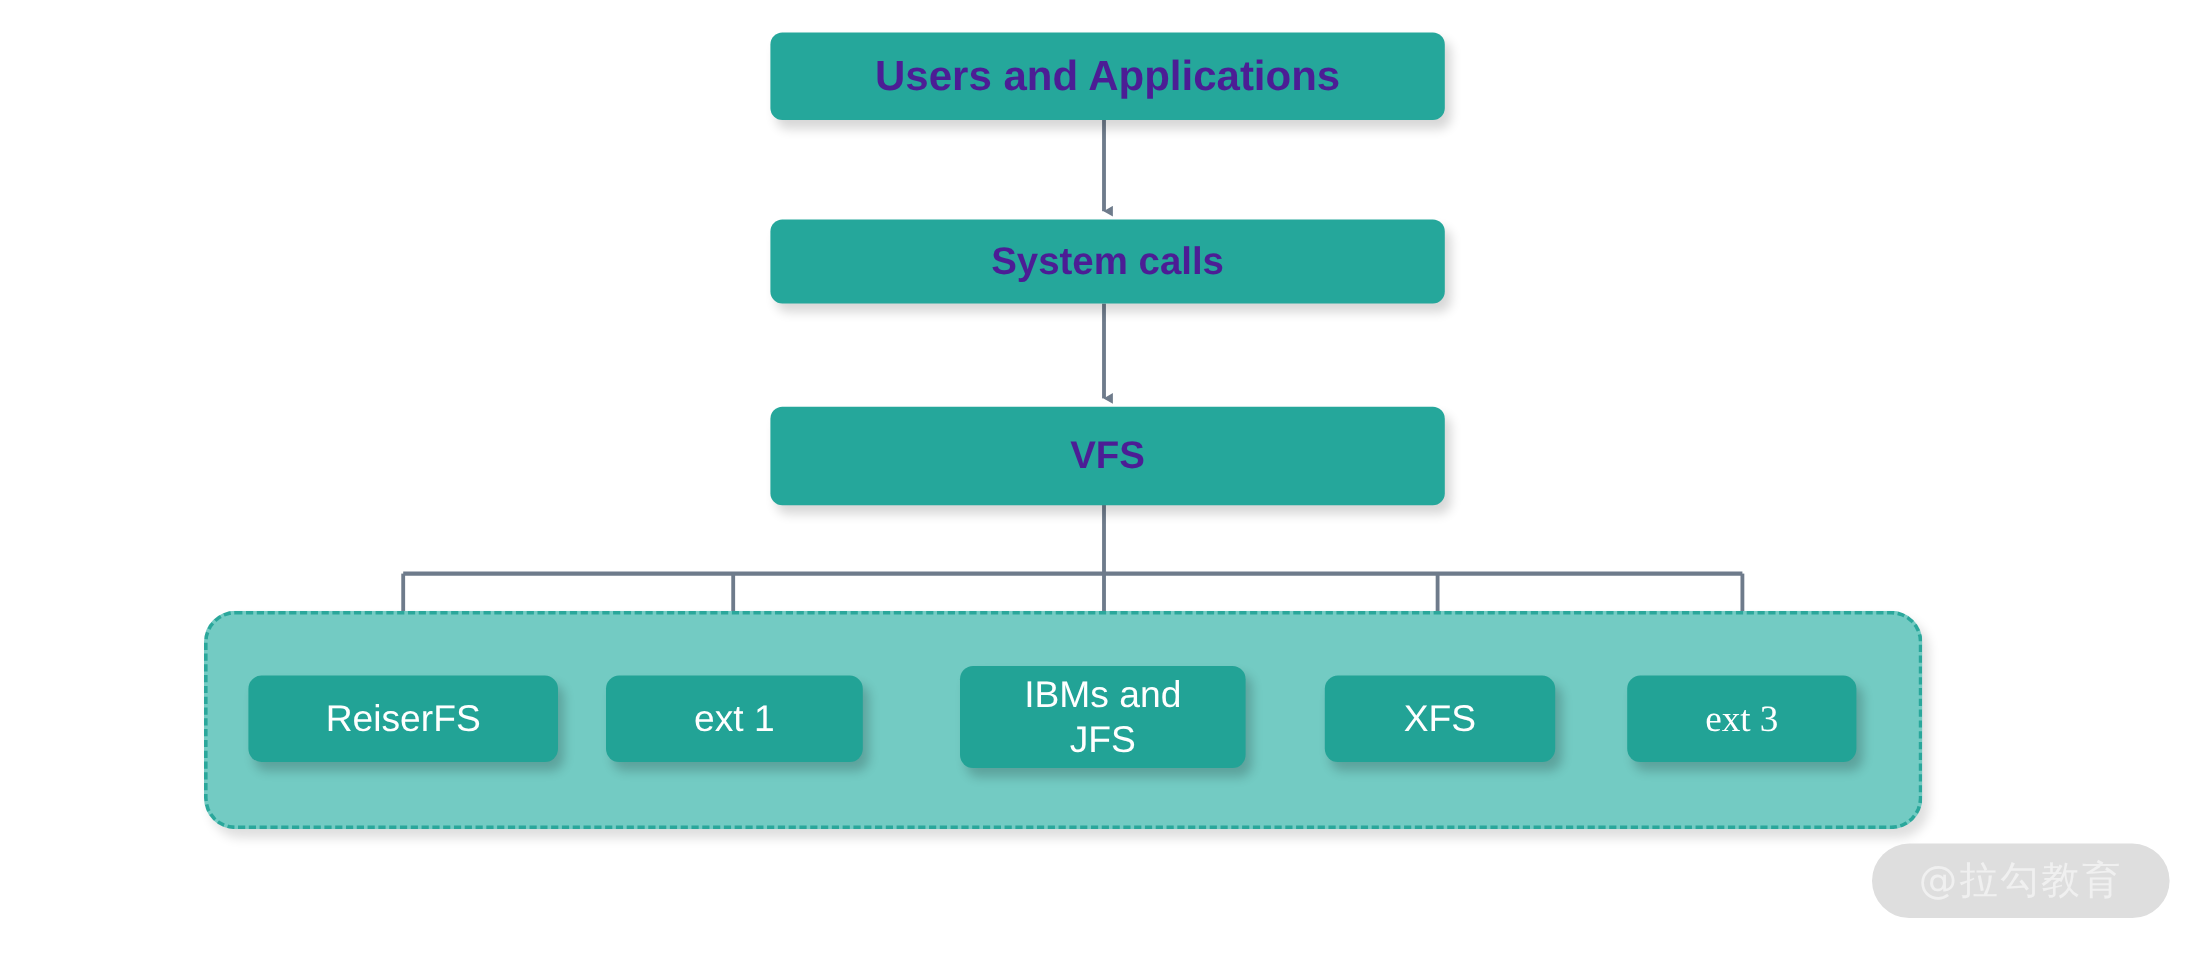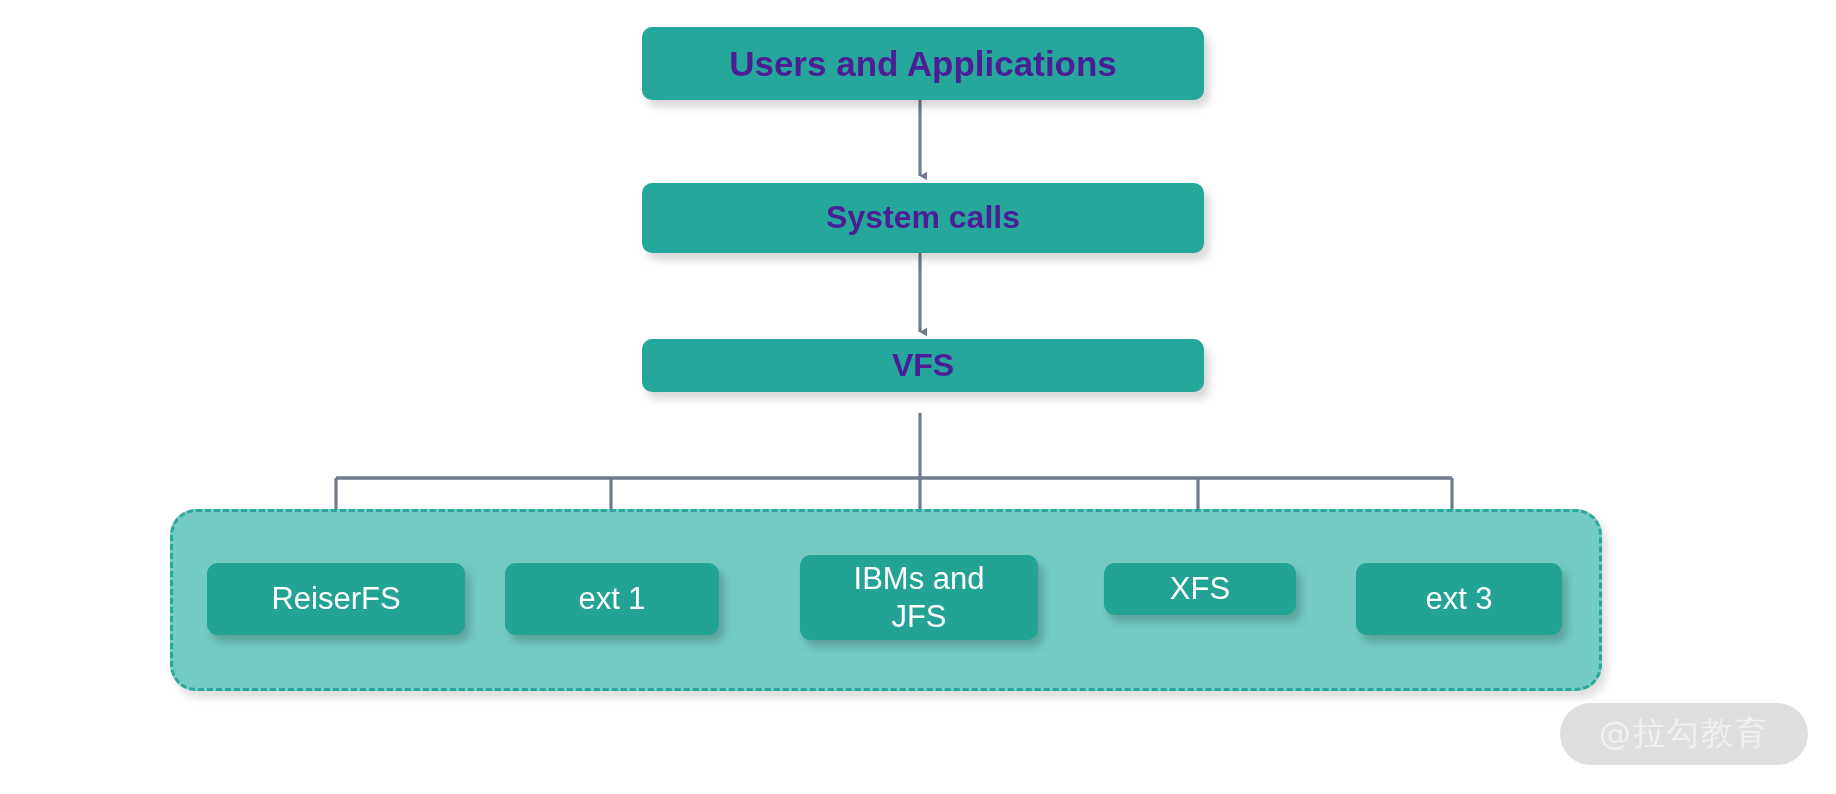--- a/index.html
+++ b/index.html
@@ -45,21 +45,21 @@
     width: 562px;
     height: 70px;
     font-size: 32px;
     font-weight: 600;
     text-align: center;
   }
   .node-vfs {
     left: 642px;
     top: 339px;
     width: 562px;
-    height: 53px;
+    height: 82px;
     font-size: 32px;
     font-weight: 600;
   }
   .group-box {
     position: absolute;
     left: 170px;
     top: 509px;
     width: 1432px;
     height: 182px;
     background: #73cbc3;
@@ -80,22 +80,22 @@
     font-size: 31px;
     font-weight: 500;
     box-shadow: 5px 7px 9px rgba(0,0,0,0.20);
     line-height: 1.2;
     box-sizing: border-box;
     white-space: pre-line;
   }
   .leaf-0 { left: 207px;  top: 563px; width: 258px; height: 72px; }
   .leaf-1 { left: 505px;  top: 563px; width: 214px; height: 72px; }
   .leaf-2 { left: 800px;  top: 555px; width: 238px; height: 85px; }
-  .leaf-3 { left: 1104px; top: 563px; width: 192px; height: 52px; }
-  .leaf-4 { left: 1356px; top: 563px; width: 206px; height: 72px; }
+  .leaf-3 { left: 1104px; top: 563px; width: 192px; height: 72px; }
+  .leaf-4 { left: 1356px; top: 563px; width: 191px; height: 72px; font-family: Liberation Serif, serif; }
 
   #wires {
     position: absolute;
     left: 0; top: 0;
     width: 1836px;
     height: 794px;
     pointer-events: none;
   }
   .watermark {
     position: absolute;

